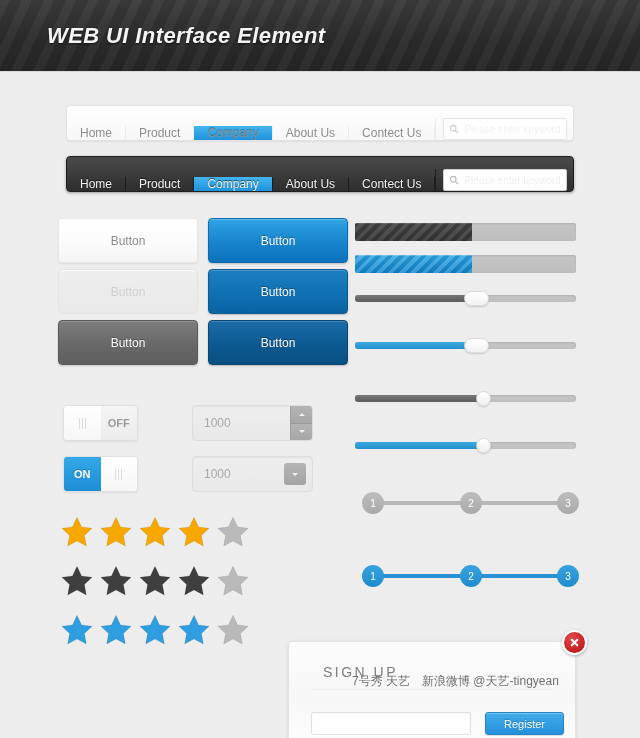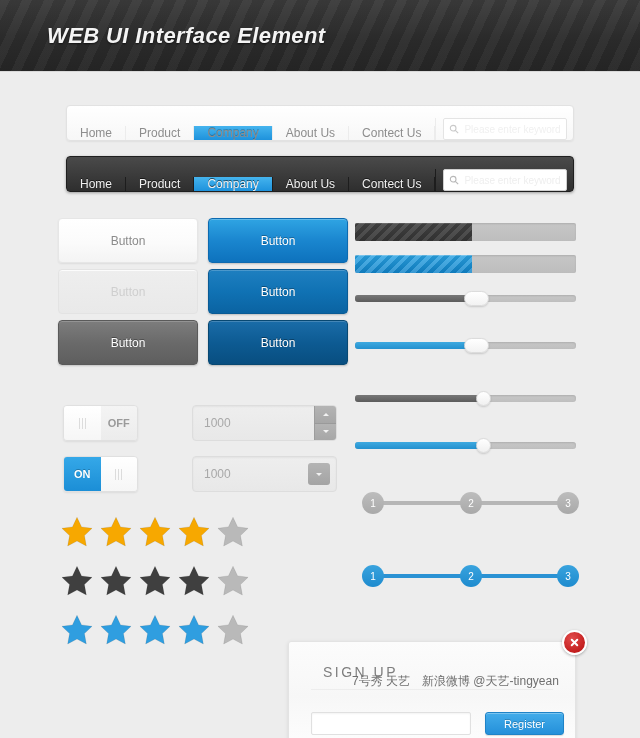--- a/index.html
+++ b/index.html
@@ -192,21 +192,21 @@
     color: #d6d6d6;
   }
   .toggle .lbl-off { background: linear-gradient(180deg,#f4f4f4 0%,#ececec 100%); color: #9a9a9a; }
   .toggle .lbl-on  { background: linear-gradient(180deg,#35a8e8 0%,#1b8ed6 100%); color: #ffffff;
                      text-shadow: 0 -1px 0 rgba(0,0,0,.25); }
   .grip-lines { display: flex; gap: 2px; }
   .grip-lines i { display: block; width: 1px; height: 11px; background: #dcdcdc; }
 
   
   .stepper {
-    width: 145px; height: 36px; display: flex; align-items: stretch;
+    width: 121px; height: 36px; display: flex; align-items: stretch;
     background: linear-gradient(180deg,#eeeeee 0%,#e8e8e8 100%);
     border: 1px solid #dddddd; border-radius: 4px; overflow: hidden;
     box-shadow: inset 0 1px 2px rgba(0,0,0,.05);
   }
   .stepper .val { flex: 1; display: flex; align-items: center; padding-left: 11px;
                   font-size: 12px; color: #a8a8a8; }
   .stepper .spin { width: 22px; display: flex; flex-direction: column; }
   .stepper .spin .up, .stepper .spin .dn {
     flex: 1; display: flex; align-items: center; justify-content: center;
     background: linear-gradient(180deg,#b4b4b4 0%,#a7a7a7 100%);

